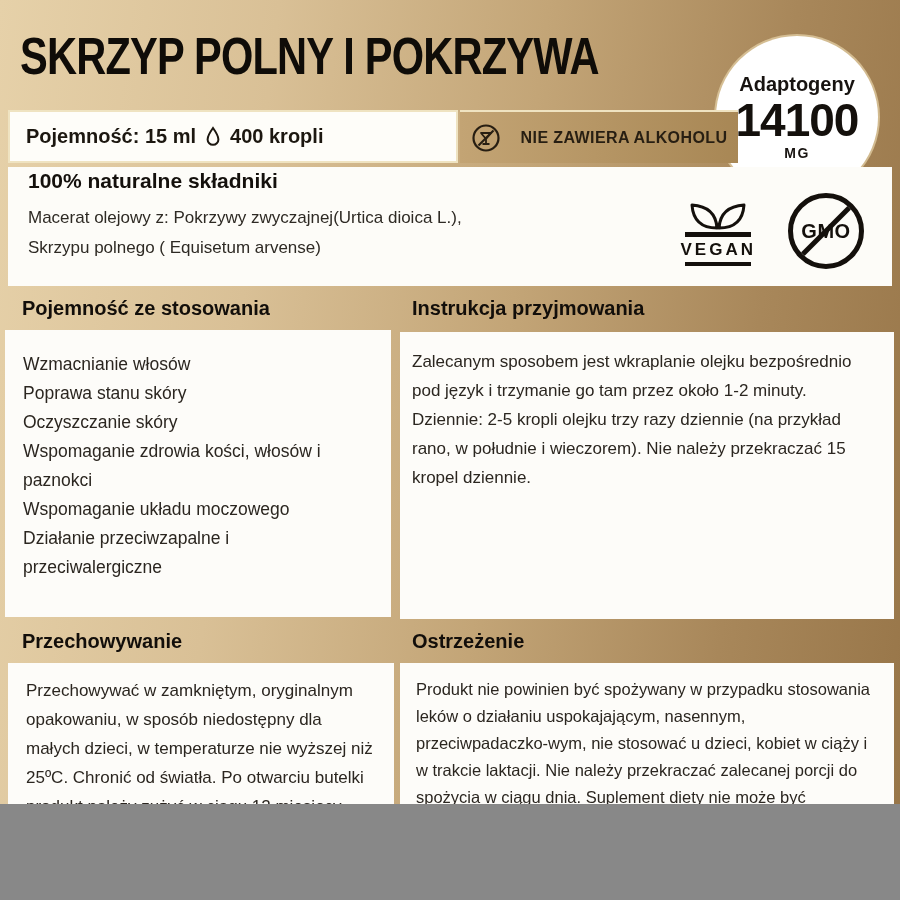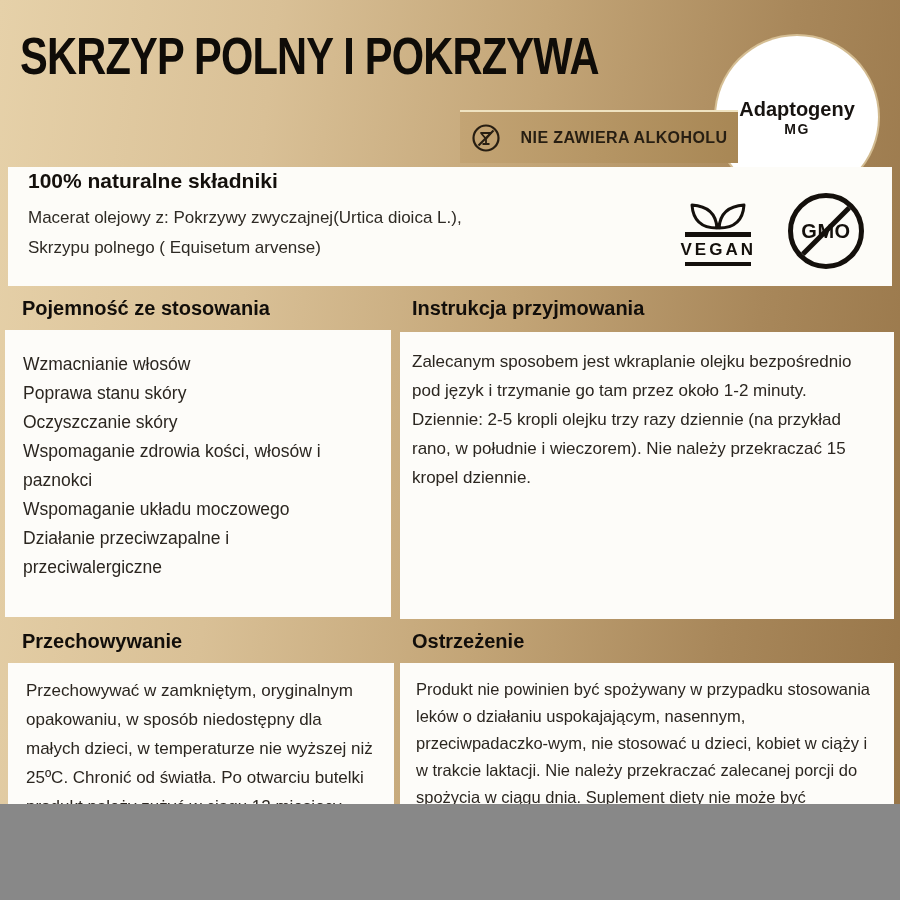--- a/index.html
+++ b/index.html
@@ -59,23 +59,31 @@
 </style>
 </head>
 <body>
 
 <div class="label">
 
   <h1 class="title">SKRZYP POLNY I POKRZYWA</h1>
 
   <div class="badge">
     <div class="b-label">Adaptogeny</div>
+    <div class="b-value">14100</div>
     <div class="b-unit">MG</div>
   </div>
 
+  <div class="cap-bar">
+    <span>Pojemność: 15 ml</span>
+    <svg class="icon-svg" width="16" height="21" viewBox="0 0 16 21">
+      <path d="M8 2 C8 2 2.6 9.5 2.6 13.4 a5.4 5.4 0 0 0 10.8 0 C13.4 9.5 8 2 8 2 Z" fill="none" stroke="#1c1710" stroke-width="2"></path>
+    </svg>
+    <span>400 kropli</span>
+  </div>
 
   <div class="alc-bar">
     <svg class="icon-svg" width="30" height="30" viewBox="0 0 30 30">
       <circle cx="15" cy="15" r="12.5" fill="none" stroke="#271e12" stroke-width="2.2"></circle>
       <path d="M10 10 L20 10 L15 16 Z M15 16 L15 21 M11.5 21 L18.5 21" fill="none" stroke="#271e12" stroke-width="1.8" stroke-linejoin="round"></path>
       <line x1="7.5" y1="22.5" x2="22.5" y2="7.5" stroke="#271e12" stroke-width="2.2"></line>
     </svg>
     <span>NIE ZAWIERA ALKOHOLU</span>
   </div>
 

